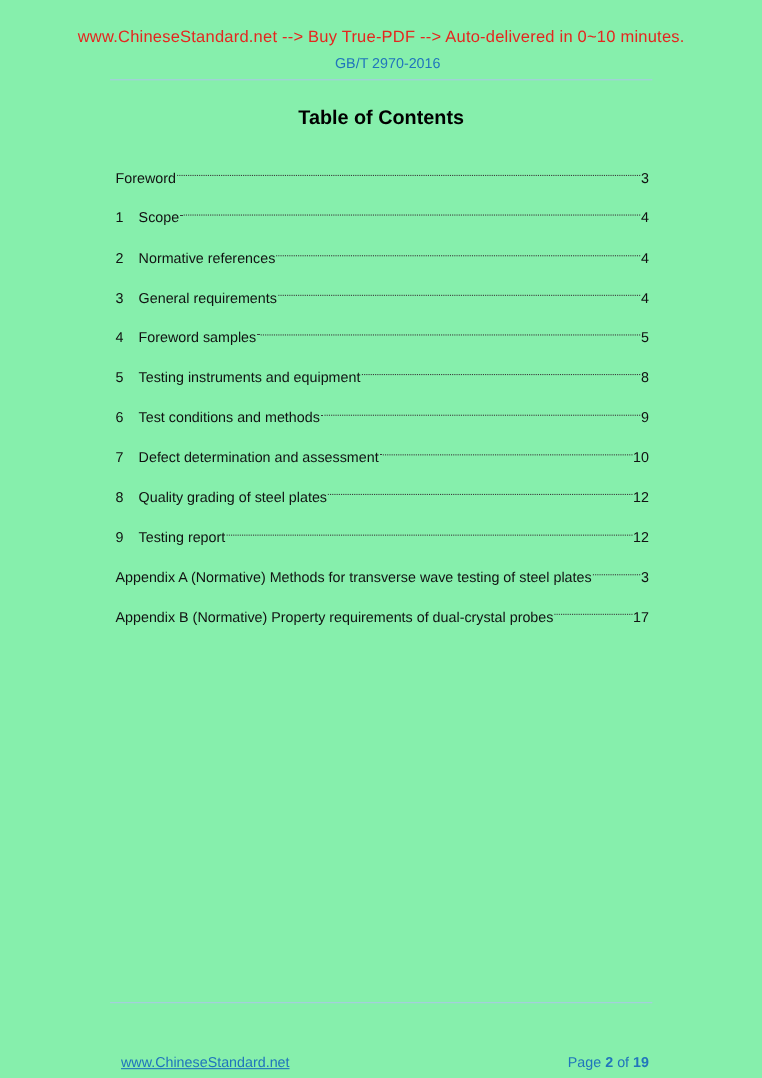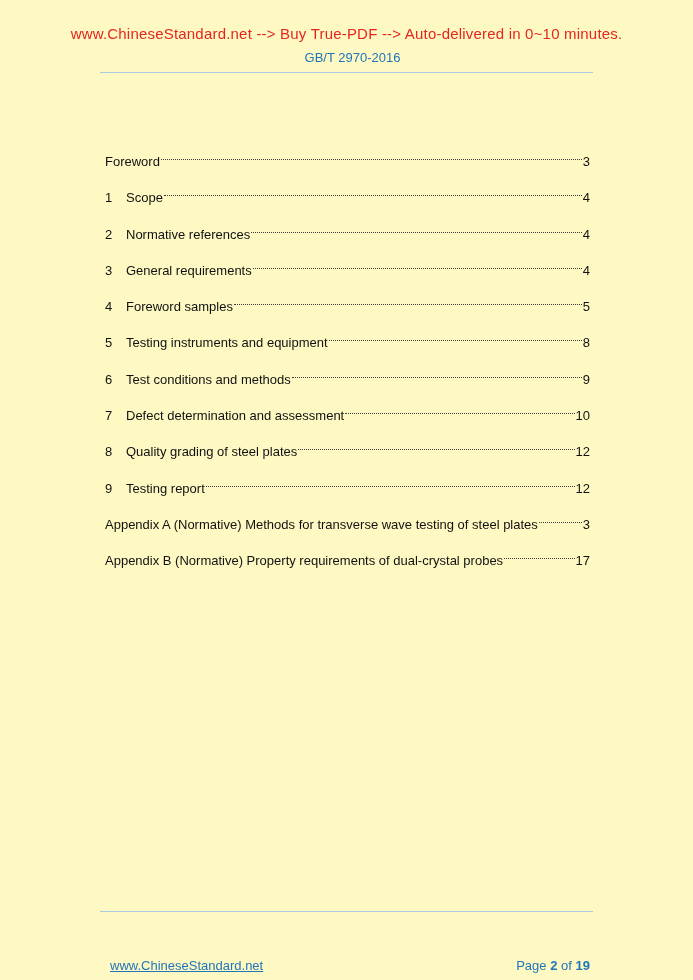--- a/index.html
+++ b/index.html
@@ -11,21 +11,21 @@
   * { margin: 0; padding: 0; box-sizing: border-box; }
   html, body { background: #ffffff; }
   body {
     width: 693px;
     height: 980px;
     position: relative;
     font-family: "Liberation Sans", "DejaVu Sans", sans-serif;
     color: var(--text-black);
     overflow: hidden;
   }
-  .page { position: absolute; inset: 0; background: #fef9c3; }
+  .page { position: absolute; inset: 0; background: #86efac; }
 
   .promo-line {
     position: absolute;
     top: 25px; left: 0; right: 0;
     text-align: center;
     font-size: 15px;
     color: var(--promo-red);
     letter-spacing: 0.2px;
   }
   .doc-code {
@@ -106,20 +106,21 @@
 <body>
 
 <div class="page">
 
   <div class="promo-line">www.ChineseStandard.net --&gt; Buy True-PDF --&gt; Auto-delivered in 0~10 minutes.</div>
 
   <div class="doc-code">GB/T 2970-2016</div>
 
   <div class="rule rule-header"></div>
 
+  <div class="doc-title">Table of Contents</div>
 
   <div class="toc-list">
   <div class="toc-row">
 
     <span class="toc-label">Foreword</span>
     <span class="toc-leader"></span>
     <span class="toc-page">3</span>
   </div>
 
   <div class="toc-row">

